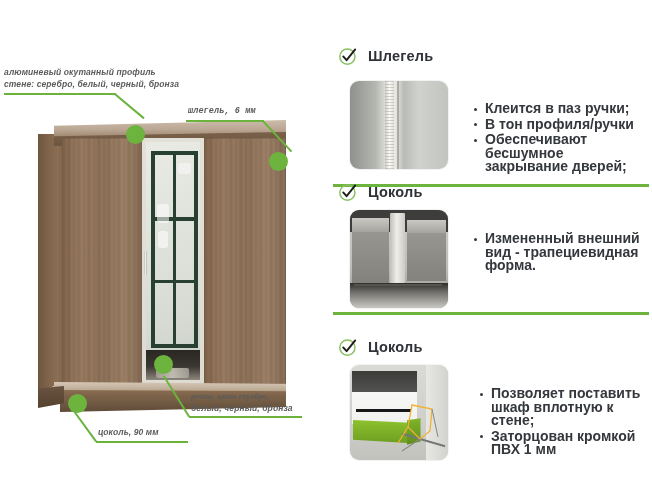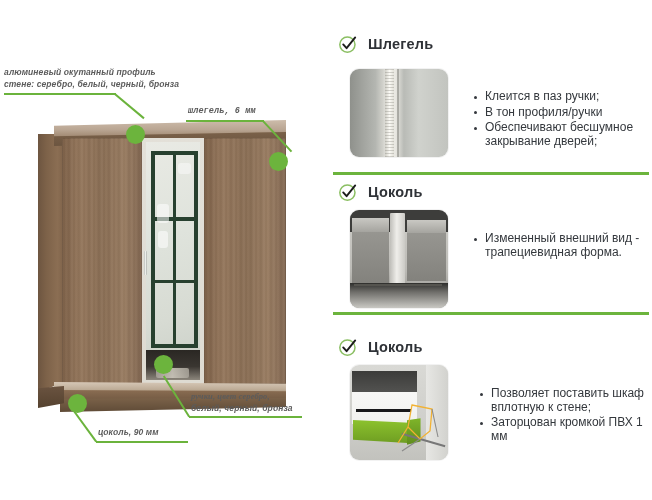--- a/index.html
+++ b/index.html
@@ -127,21 +127,21 @@
   .check-ico{width:20px;height:20px;flex:0 0 20px;position:relative;}
   .sec-title{font-size:14.5px;font-weight:bold;color:#2f3237;letter-spacing:.2px;}
   .photo{
     position:absolute;border-radius:9px;overflow:hidden;
     box-shadow:0 0 0 1px rgba(0,0,0,0.05);
   }
   .bullets{position:absolute;}
   .bullets ul{margin:0;padding:0;list-style:none;}
   .bullets li{
     position:relative;padding-left:12px;margin-bottom:2px;
-    font-size:12px;line-height:13.5px;color:#34383d;font-weight:normal;
+    font-size:14px;line-height:13.5px;color:#34383d;font-weight:bold;
   }
   .bullets li:before{
     content:"";position:absolute;left:1px;top:5.5px;width:3px;height:3px;
     border-radius:50%;background:#34383d;
   }
   .divider{position:absolute;left:3px;width:316px;height:3px;background:#6cb43d;}
 
   
   .ph1{background:linear-gradient(90deg,#8f918c 0%,#b4b6b1 26%,#cfcfc9 33%,
         #f2f1ec 40%,#e7e6e0 47%,#b9bbb6 55%,#d0d2cd 70%,#c2c4bf 100%);}
@@ -246,21 +246,21 @@
     <div class="dot" style="left:154px;top:355px;width:19px;height:19px;"></div>
 
     <div class="callout" style="left:98px;top:427px;">цоколь, 90 мм</div>
     <div class="leader leader-h" style="left:96px;top:441px;width:92px;"></div>
     <div class="leader leader-d" style="left:96px;top:441px;width:45px;transform:rotate(-126deg);"></div>
     <div class="dot" style="left:68px;top:394px;width:19px;height:19px;"></div>
   </div>
 
   <div id="right-panel">
 
-    <div class="section" style="top:4px;height:168px;">
+    <div class="section" style="top:16px;height:168px;">
       <div class="sec-head" style="top:30px;">
         <span class="check-ico">
           <svg viewBox="0 0 20 20" width="20" height="20">
             <circle cx="9.4" cy="10.6" r="7.6" fill="none" stroke="#8bbf63" stroke-width="1.5"></circle>
             <path d="M5.2 10.4 L8.6 14.2 L17.2 3.4" fill="none" stroke="#1c1c1c" stroke-width="1.9" stroke-linecap="round" stroke-linejoin="round"></path>
           </svg>
         </span>
         <span class="sec-title">Шлегель</span>
       </div>
 

